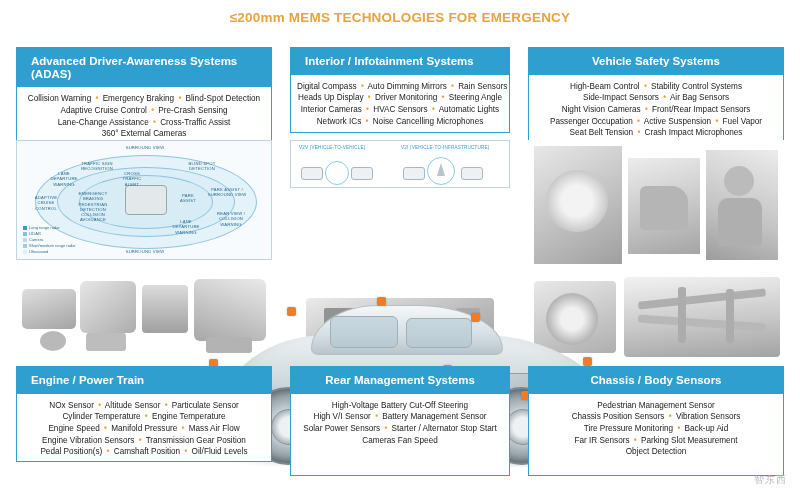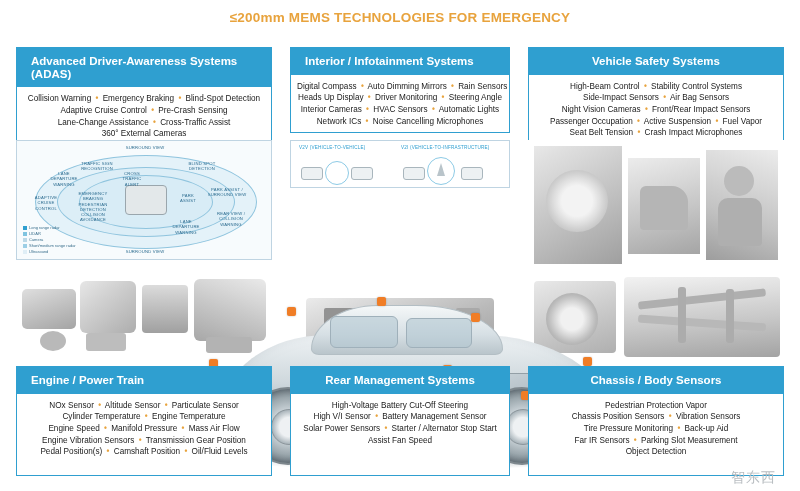--- a/index.html
+++ b/index.html
@@ -65,21 +65,21 @@
   .bullet {
     color: #e8a33d;
     font-weight: bold;
     padding: 0 2px;
   }
   
   #panel-adas   { left: 16px;  top: 47px; width: 256px; }
   #panel-infot  { left: 290px; top: 47px; width: 220px; }
   #panel-safety { left: 528px; top: 47px; width: 256px; }
   
-  #panel-engine { left: 16px;  top: 366px; width: 256px; height: 110px; }
+  #panel-engine { left: 16px;  top: 366px; width: 256px; height: 96px; }
   #panel-power  { left: 290px; top: 366px; width: 220px; height: 110px; }
   #panel-chassis{ left: 528px; top: 366px; width: 256px; height: 110px; }
 
   
   #illustration {
     position: absolute;
     left: 16px;
     top: 140px;
     width: 768px;
     height: 222px;
@@ -299,23 +299,23 @@
   
   .gs-block {
     position: absolute;
     background: #d5d8da;
     filter: grayscale(100%);
   }
   .gs-round { border-radius: 50%; }
   
   #watermark {
     position: absolute;
-    right: 24px;
+    right: 13px;
     bottom: 4px;
-    font-size: 14px;
+    font-size: 10px;
     color: #b8bdc1;
     letter-spacing: 1px;
   }
 </style>
 </head>
 <body>
 
 <div id="page">
 
   <div id="main-title">≤200mm MEMS TECHNOLOGIES FOR EMERGENCY</div>
@@ -475,28 +475,28 @@
       <div class="feat-line">Pedal Position(s) <span class="bullet">•</span> Camshaft Position <span class="bullet">•</span> Oil/Fluid Levels</div>
     </div>
   </div>
 
   <div class="panel" id="panel-power">
     <div class="panel-head">Rear Management Systems</div>
     <div class="panel-body">
       <div class="feat-line">High-Voltage Battery Cut-Off Steering</div>
       <div class="feat-line">High V/I Sensor <span class="bullet">•</span> Battery Management Sensor</div>
       <div class="feat-line">Solar Power Sensors <span class="bullet">•</span> Starter / Alternator Stop Start</div>
-      <div class="feat-line">Assist Fan Speed</div>
+      <div class="feat-line">Cameras Fan Speed</div>
     </div>
   </div>
 
   <div class="panel" id="panel-chassis">
     <div class="panel-head">Chassis / Body Sensors</div>
     <div class="panel-body">
-      <div class="feat-line">Pedestrian Protection Vapor</div>
+      <div class="feat-line">Pedestrian Management Sensor</div>
       <div class="feat-line">Chassis Position Sensors <span class="bullet">•</span> Vibration Sensors</div>
       <div class="feat-line">Tire Pressure Monitoring <span class="bullet">•</span> Back-up Aid</div>
       <div class="feat-line">Far IR Sensors <span class="bullet">•</span> Parking Slot Measurement</div>
       <div class="feat-line">Object Detection</div>
     </div>
   </div>
 
   <div id="watermark">智东西</div>
 </div>
 

